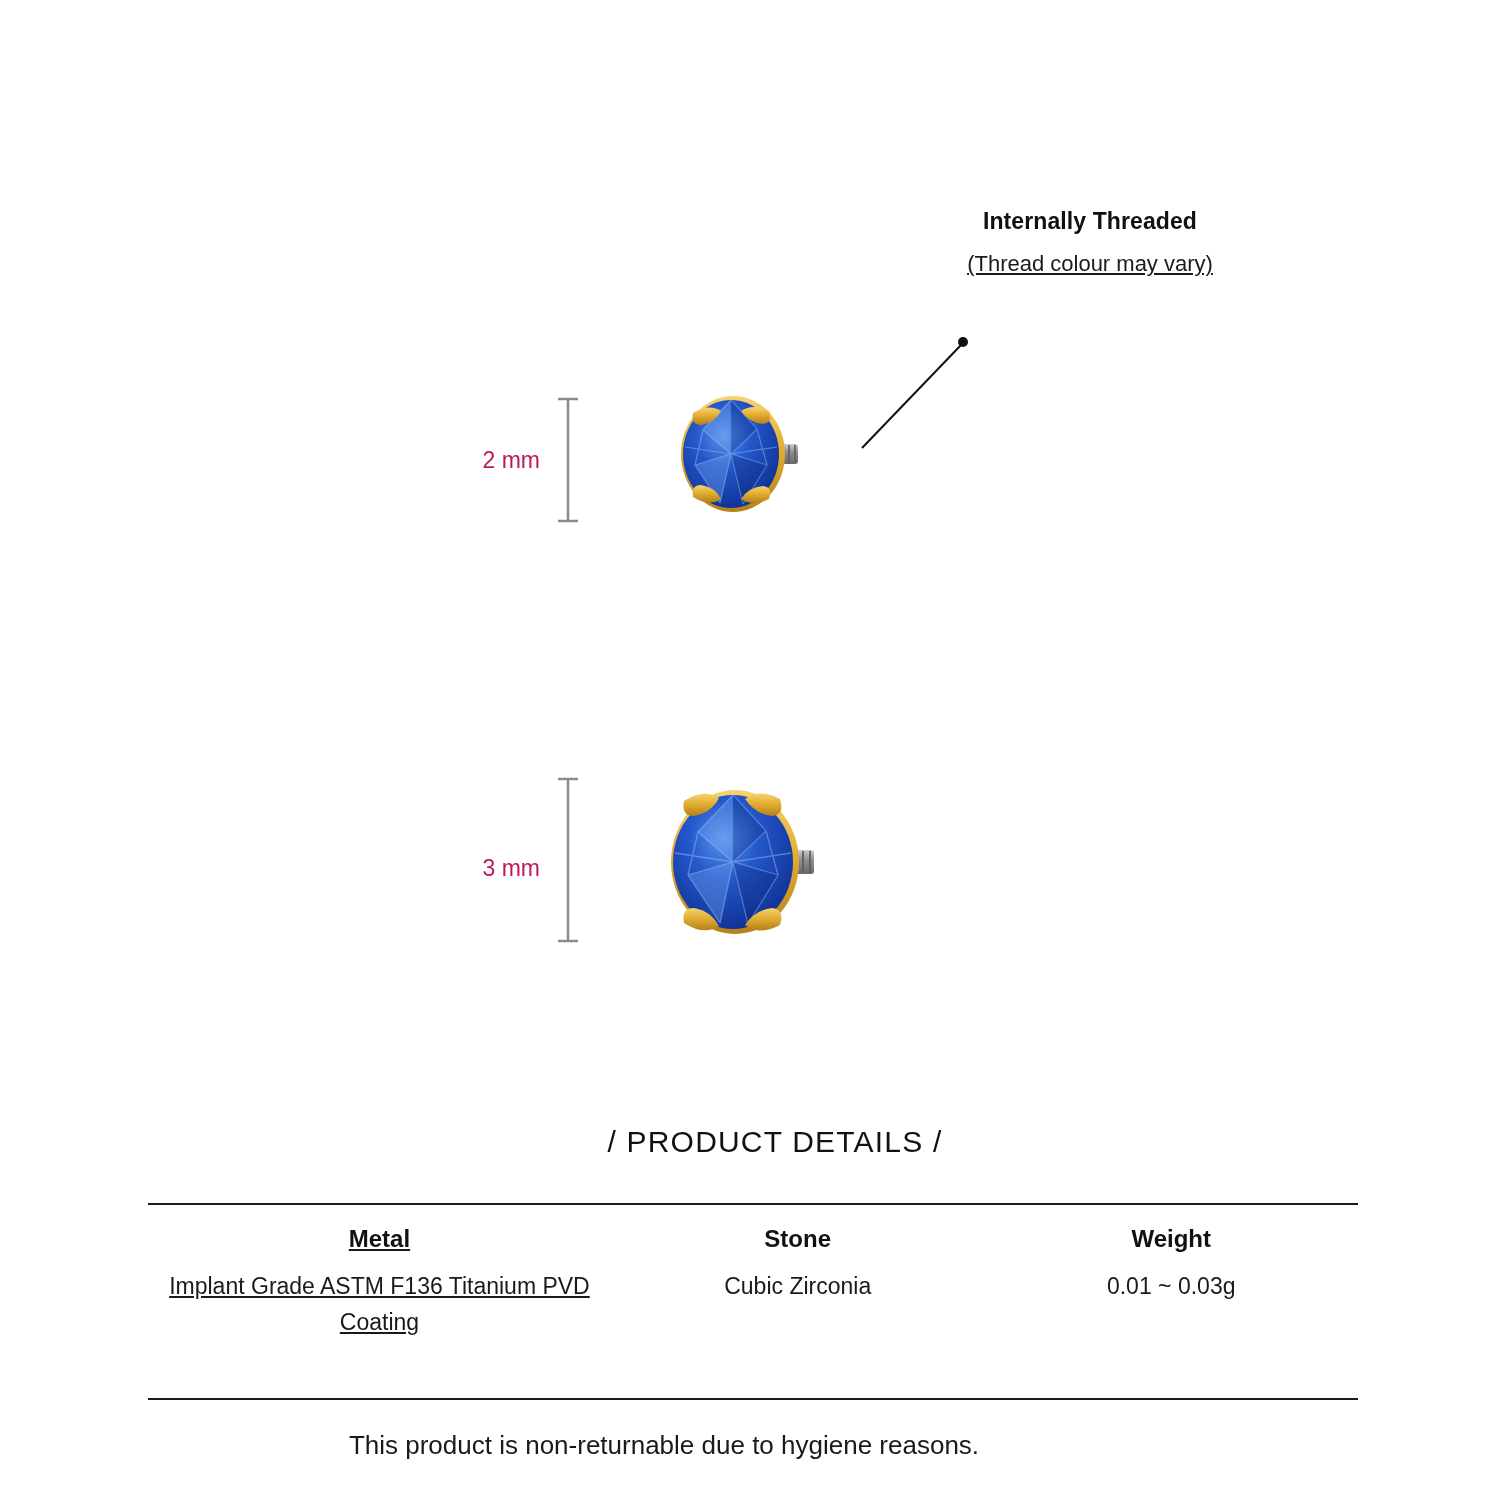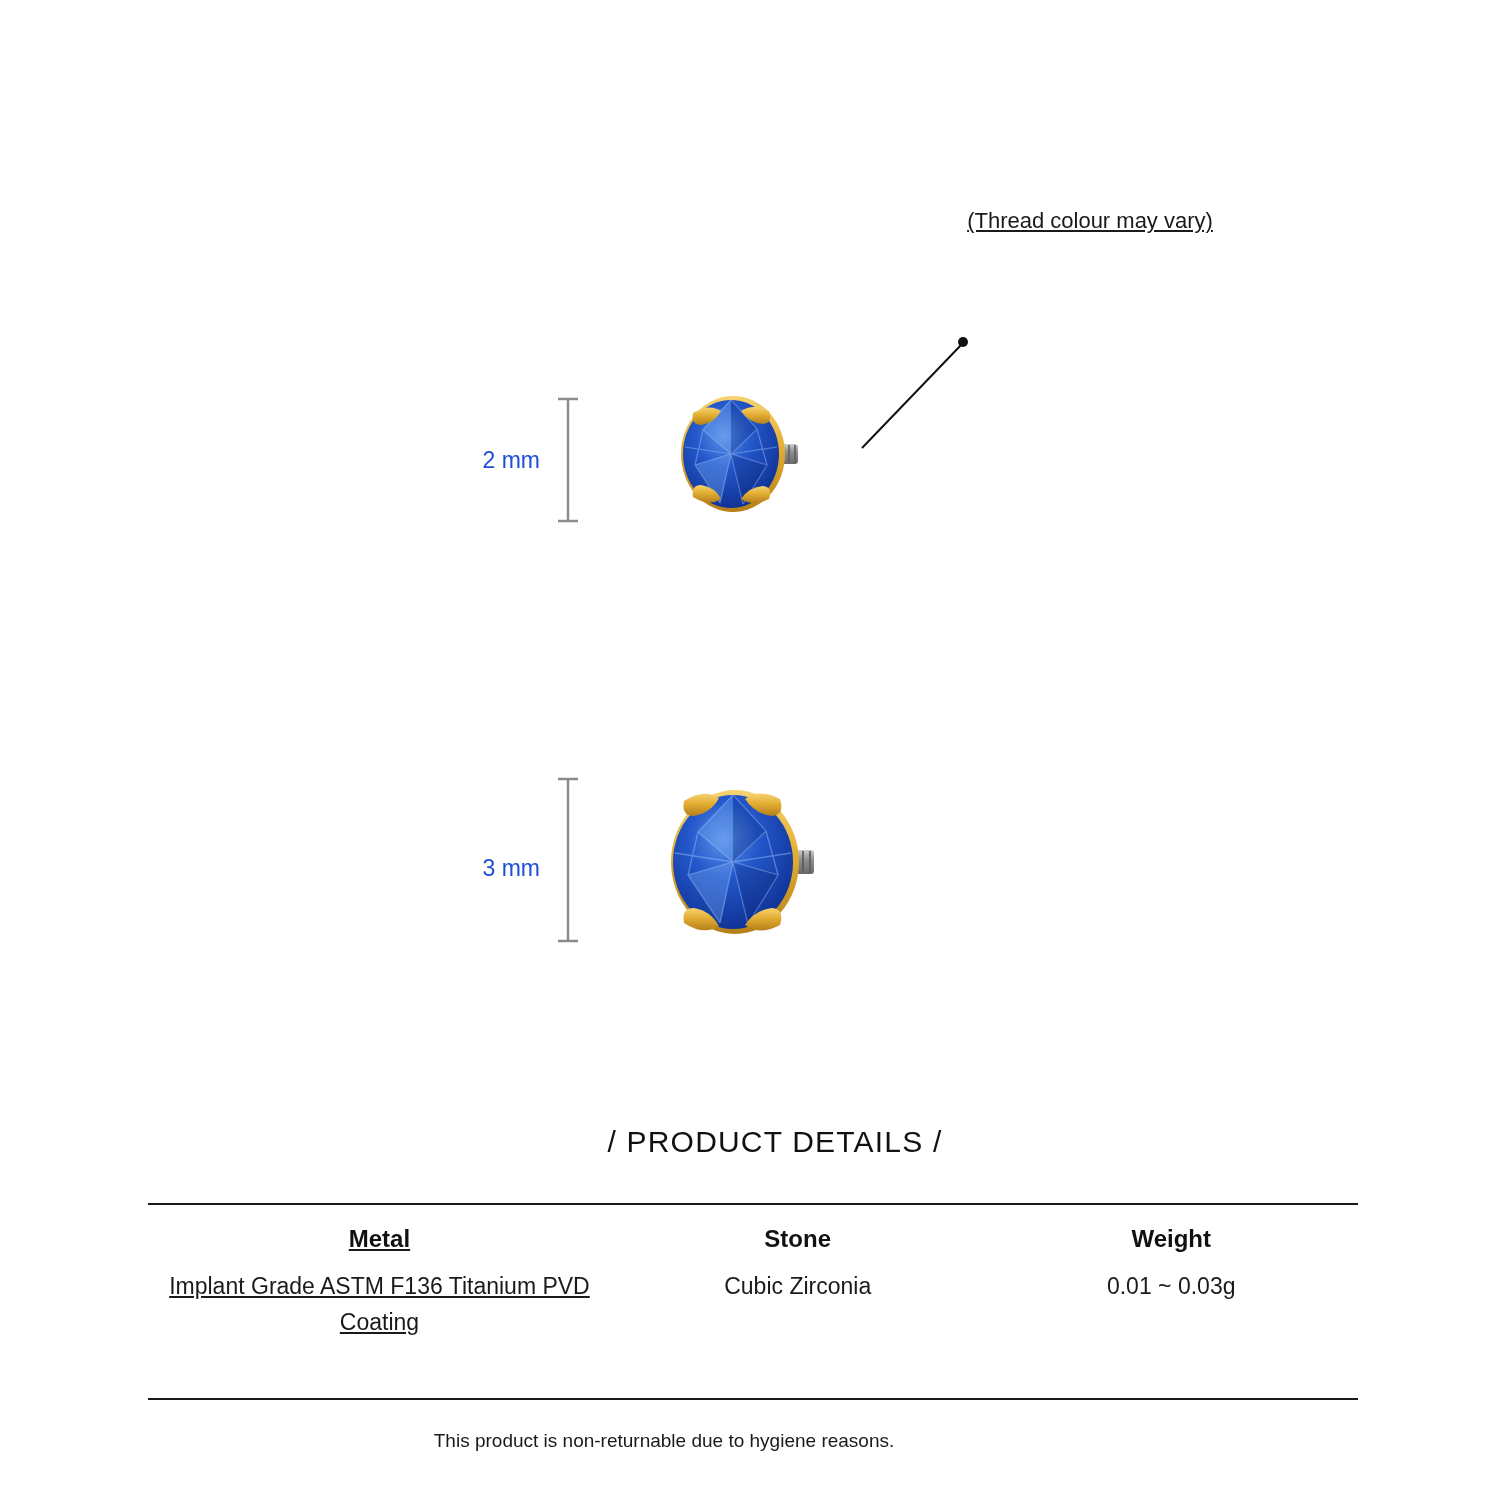--- a/index.html
+++ b/index.html
@@ -57,21 +57,21 @@
   }
   #row-2mm { top: 350px; }
   #row-3mm { top: 745px; }
 
   .dim-label {
     position: absolute;
     left: 30px;
     width: 90px;
     text-align: right;
     font-size: 23px;
-    color: #1d4ed8;
+    color: #be185d;
   }
   #row-2mm .dim-label { top: 97px; }
   #row-3mm .dim-label { top: 110px; }
 
   .dim-bar {
     position: absolute;
   }
   #row-2mm .dim-bar { left: 135px; top: 45px; }
   #row-3mm .dim-bar { left: 135px; top: 30px; }
 
@@ -128,28 +128,29 @@
     color: #1a1a1a;
     line-height: 1.55;
   }
 
   .footnote {
     position: absolute;
     left: 0;
     top: 1430px;
     width: 1328px;
     text-align: center;
-    font-size: 19px;
+    font-size: 26px;
     color: #1a1a1a;
   }
 </style>
 </head>
 <body>
 
 <div class="annotation">
+  <div class="title">Internally Threaded</div>
   <div class="sub">(Thread colour may vary)</div>
 </div>
 
 <svg class="leader" viewBox="0 0 150 130" width="150" height="130">
   <line x1="22" y1="118" x2="122" y2="14" stroke="#111111" stroke-width="2"></line>
   <circle cx="123" cy="12" r="5" fill="#111111"></circle>
 </svg>
 
 <div class="product-row" id="row-2mm">
   <div class="dim-label">2 mm</div>

